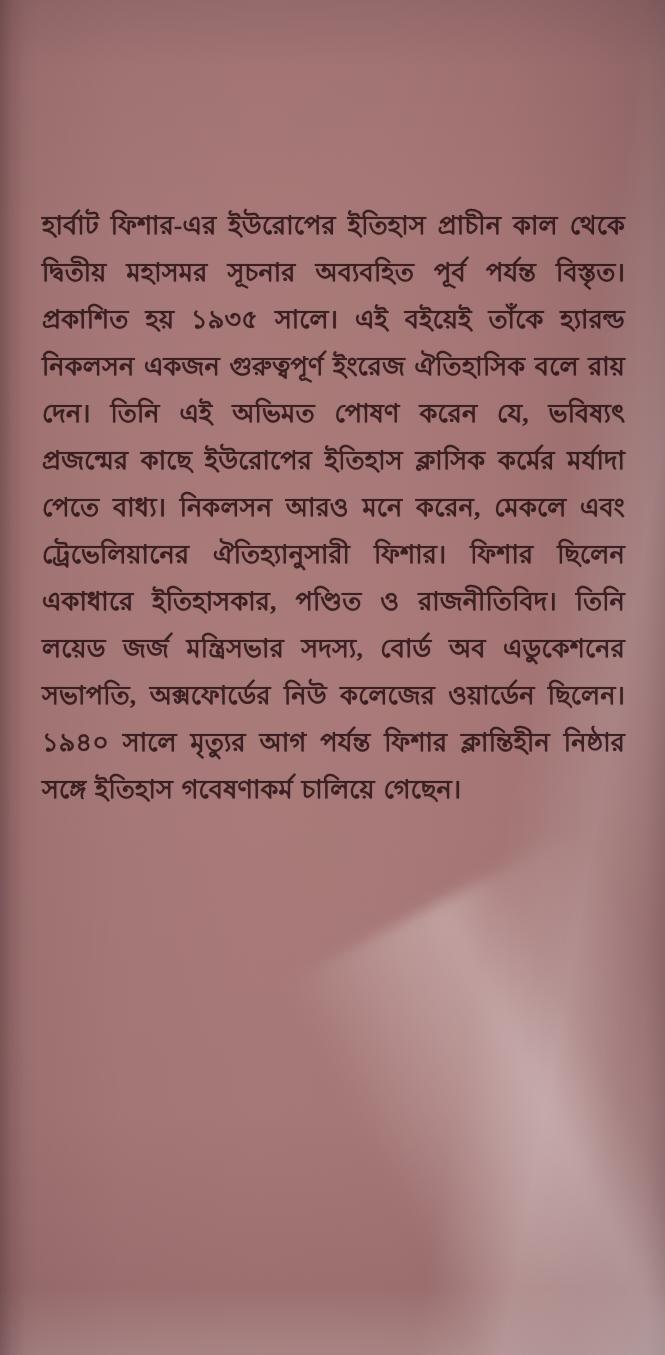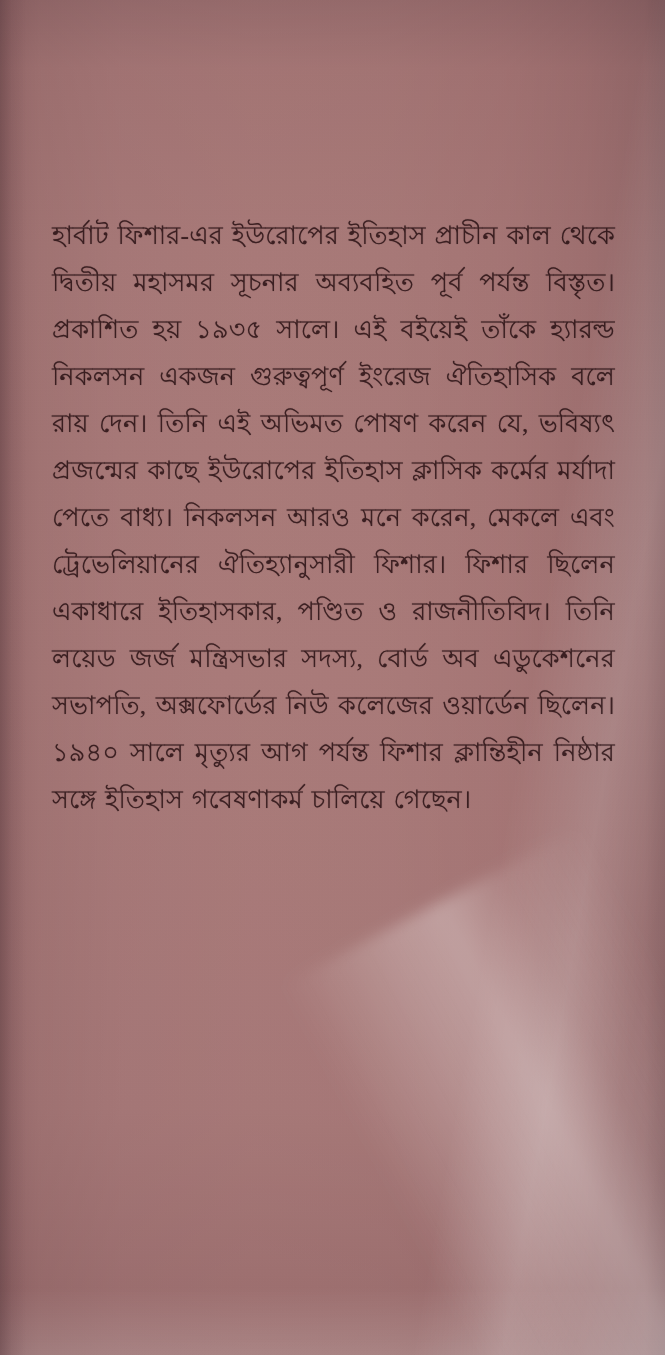--- a/index.html
+++ b/index.html
@@ -102,30 +102,30 @@
 
   
   #text-body {
     position: absolute;
     left: 36px;
     right: 34px;
     top: 196px;
   }
 
   p.para {
-    margin: 16px;
+    margin: 6px;
     color: #4e3338;
     font-size: 25.5px;
     line-height: 47px;
     letter-spacing: 0.2px;
     text-align: justify;
     text-justify: inter-word;
     word-spacing: 2px;
     font-family: "Liberation Serif", "DejaVu Serif", serif;
-    font-weight: 400;
+    font-weight: 700;
     text-shadow:
       0 0 1px rgba(78,51,56,0.55),
       0 1px 0 rgba(255,255,255,0.12);
     opacity: 0.93;
     filter: blur(0.25px);
   }
   p.para + p.para {
     margin-top: 26px;
   }
   p.para.last {

